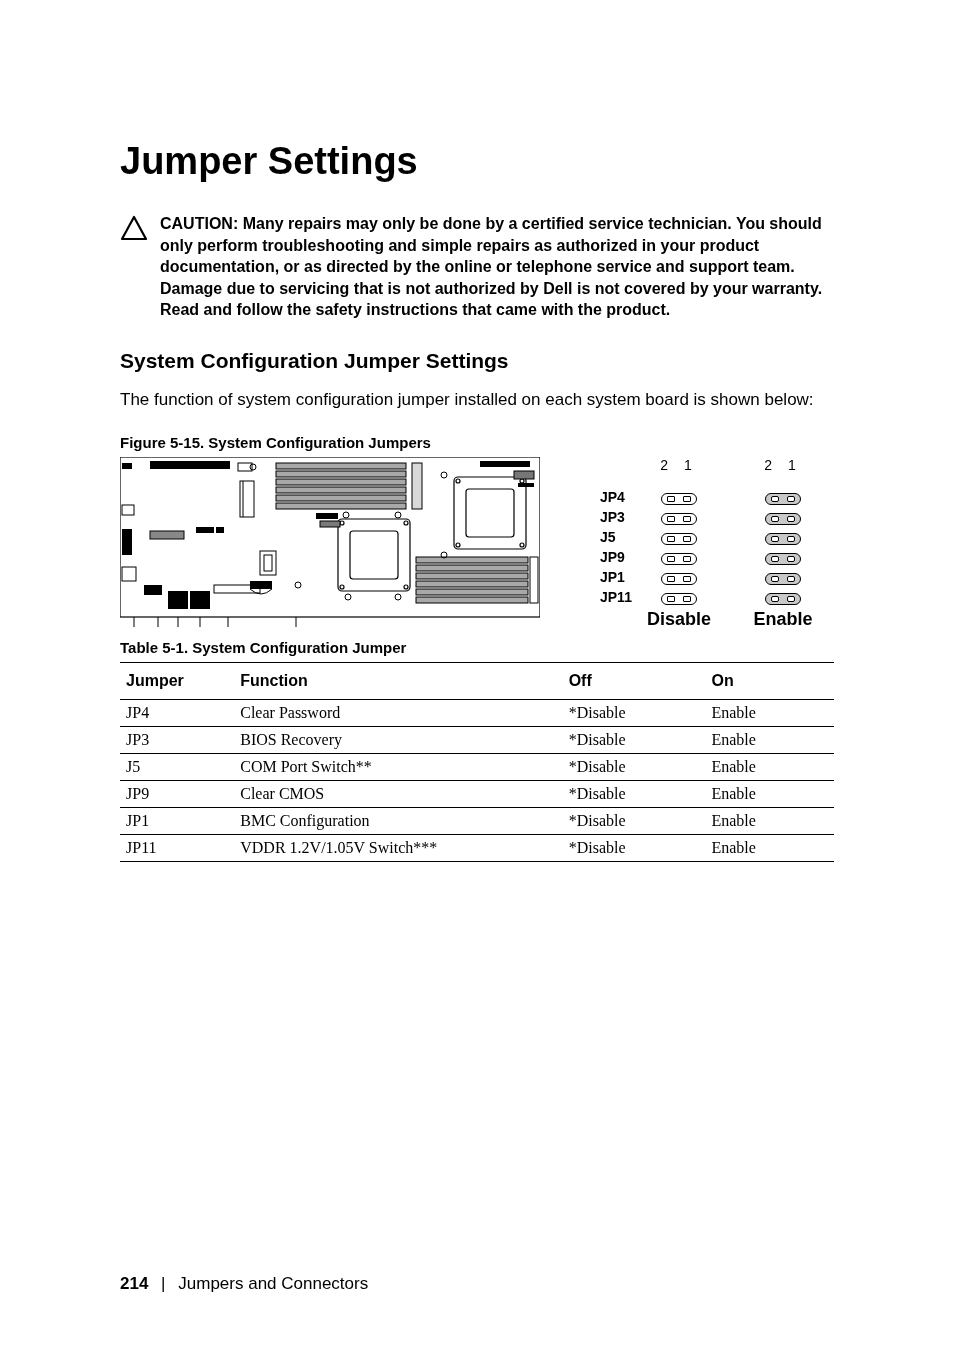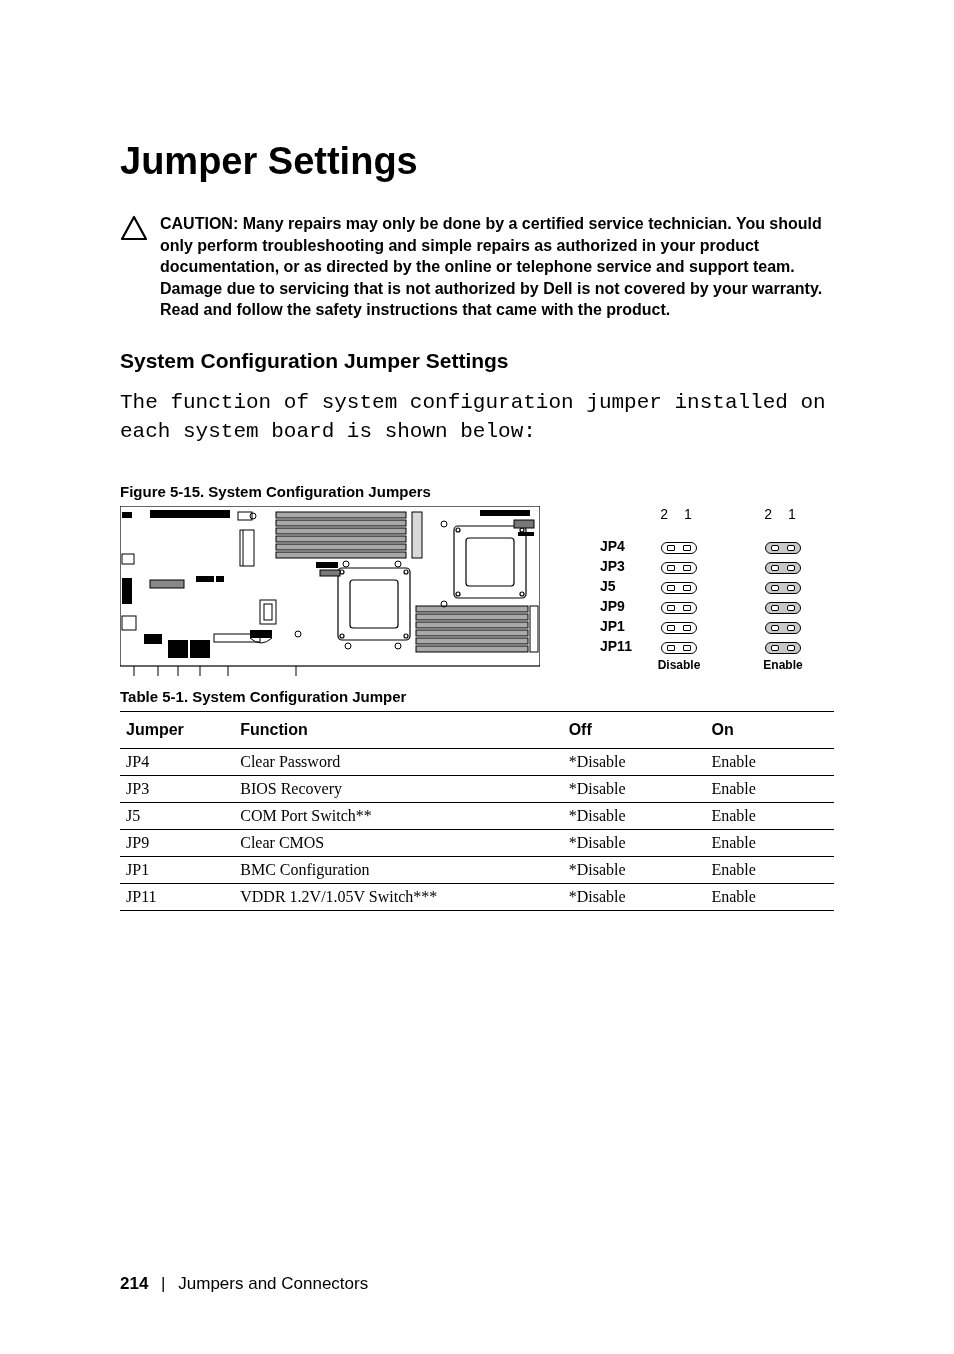--- a/index.html
+++ b/index.html
@@ -33,24 +33,24 @@
     font-size: 16px;
     line-height: 1.35;
   }
   h2.subheading {
     font-family: Arial, Helvetica, sans-serif;
     font-weight: 700;
     font-size: 21px;
     margin-bottom: 15px;
   }
   p.body {
-    font-family: Liberation Mono, monospace;
-    font-size: 21px;
+    font-family: Liberation Sans, sans-serif;
+    font-size: 17px;
     line-height: 1.4;
-    margin-bottom: 36px;
+    margin-bottom: 22px;
   }
   .figure-caption, .table-caption {
     font-family: Liberation Sans, sans-serif;
     font-weight: 700;
     font-size: 15px;
     margin-bottom: 6px;
   }
   .figure-row {
     display: flex;
     align-items: flex-start;
@@ -94,21 +94,21 @@
     background: #c9c9c9;
   }
   .pin-group.enabled .pin {
     background: #fff;
     border-radius: 2px;
   }
   .jl-footer {
     display: flex;
     font-family: Arial, Helvetica, sans-serif;
     font-weight: 700;
-    font-size: 12px;
+    font-size: 18px;
     margin-top: 2px;
   }
   .board-labels {
     font-family: Arial, Helvetica, sans-serif;
     font-weight: 700;
     font-size: 13px;
     margin-top: 4px;
     white-space: pre;
   }
   table.config {

